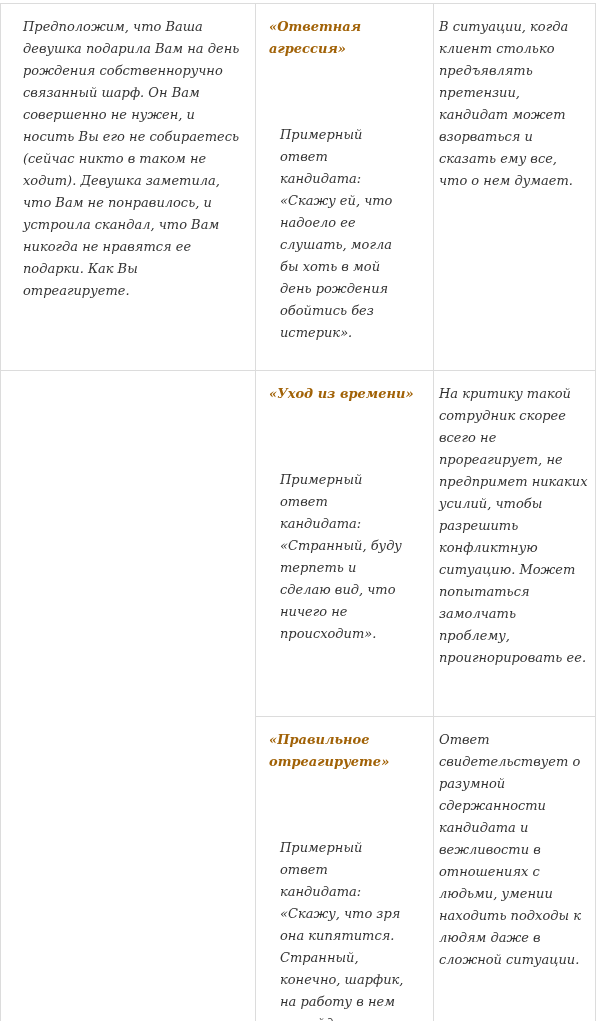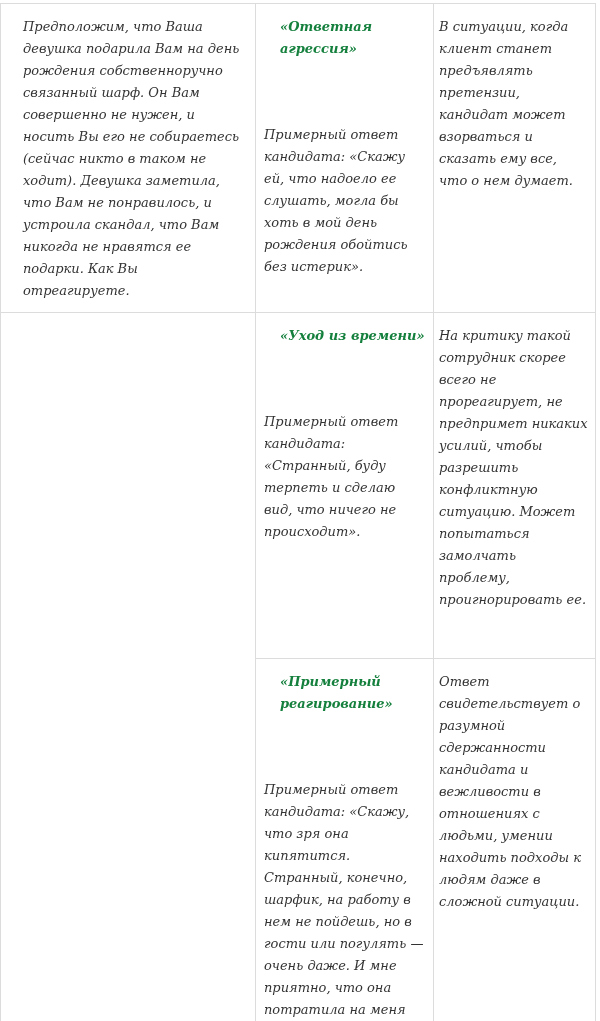--- a/index.html
+++ b/index.html
@@ -39,24 +39,24 @@
   td.cell-reaction     { padding: 10px 8px 10px 8px; }
   td.cell-interp       { padding: 10px 6px 10px 5px; }
 
   tr.r1 td { height: 281px; }
   tr.r2 td { height: 325px; }
   tr.r3 td { height: 387px; }
 
   p { margin: 0; }
   p.term {
     font-weight: bold;
-    color: #15803d;
-    margin: 2px 0 64px 16px;
+    color: #a16207;
+    margin: 2px 0 64px 5px;
   }
-  p.answer { margin: 0; }
+  p.answer { margin: 16px; }
   p.scenario-text { margin: 0; }
   p.interp-text { margin: 2px 0 0 0; }
 </style>
 </head>
 <body>
 
 <div class="page">
 
   <table class="qa-table">
     <colgroup>
@@ -68,38 +68,38 @@
     <tbody>
         <tr class="r1">
       <td class="cell-scenario">
         <p class="scenario-text">Предположим, что Ваша девушка подарила Вам на день рождения собственноручно связанный шарф. Он Вам совершенно не нужен, и носить Вы его не собираетесь (сейчас никто в таком не ходит). Девушка заметила, что Вам не понравилось, и устроила скандал, что Вам никогда не нравятся ее подарки. Как Вы отреагируете.</p>
       </td>
       <td class="cell-reaction">
         <p class="term">«Ответная агрессия»</p>
         <p class="answer">Примерный ответ кандидата: «Скажу ей, что надоело ее слушать, могла бы хоть в мой день рождения обойтись без истерик».</p>
       </td>
       <td class="cell-interp">
-        <p class="interp-text">В ситуации, когда клиент станет предъявлять претензии, кандидат может взорваться и сказать ему все, что о нем думает.</p>
+        <p class="interp-text">В ситуации, когда клиент столько предъявлять претензии, кандидат может взорваться и сказать ему все, что о нем думает.</p>
       </td>
     </tr>
 
     <tr class="r2">
       <td class="cell-scenario-rest" rowspan="2"></td>
       <td class="cell-reaction">
         <p class="term">«Уход из времени»</p>
         <p class="answer">Примерный ответ кандидата: «Странный, буду терпеть и сделаю вид, что ничего не происходит».</p>
       </td>
       <td class="cell-interp">
         <p class="interp-text">На критику такой сотрудник скорее всего не прореагирует, не предпримет никаких усилий, чтобы разрешить конфликтную ситуацию. Может попытаться замолчать проблему, проигнорировать ее.</p>
       </td>
     </tr>
 
     <tr class="r3">
       <td class="cell-reaction">
-        <p class="term">«Примерный реагирование»</p>
+        <p class="term">«Правильное отреагируете»</p>
         <p class="answer">Примерный ответ кандидата: «Скажу, что зря она кипятится. Странный, конечно, шарфик, на работу в нем не пойдешь, но в гости или погулять — очень даже. И мне приятно, что она потратила на меня столько времени».</p>
       </td>
       <td class="cell-interp">
         <p class="interp-text">Ответ свидетельствует о разумной сдержанности кандидата и вежливости в отношениях с людьми, умении находить подходы к людям даже в сложной ситуации.</p>
       </td>
     </tr>
   </tbody>
     </table>
 
 </div>

